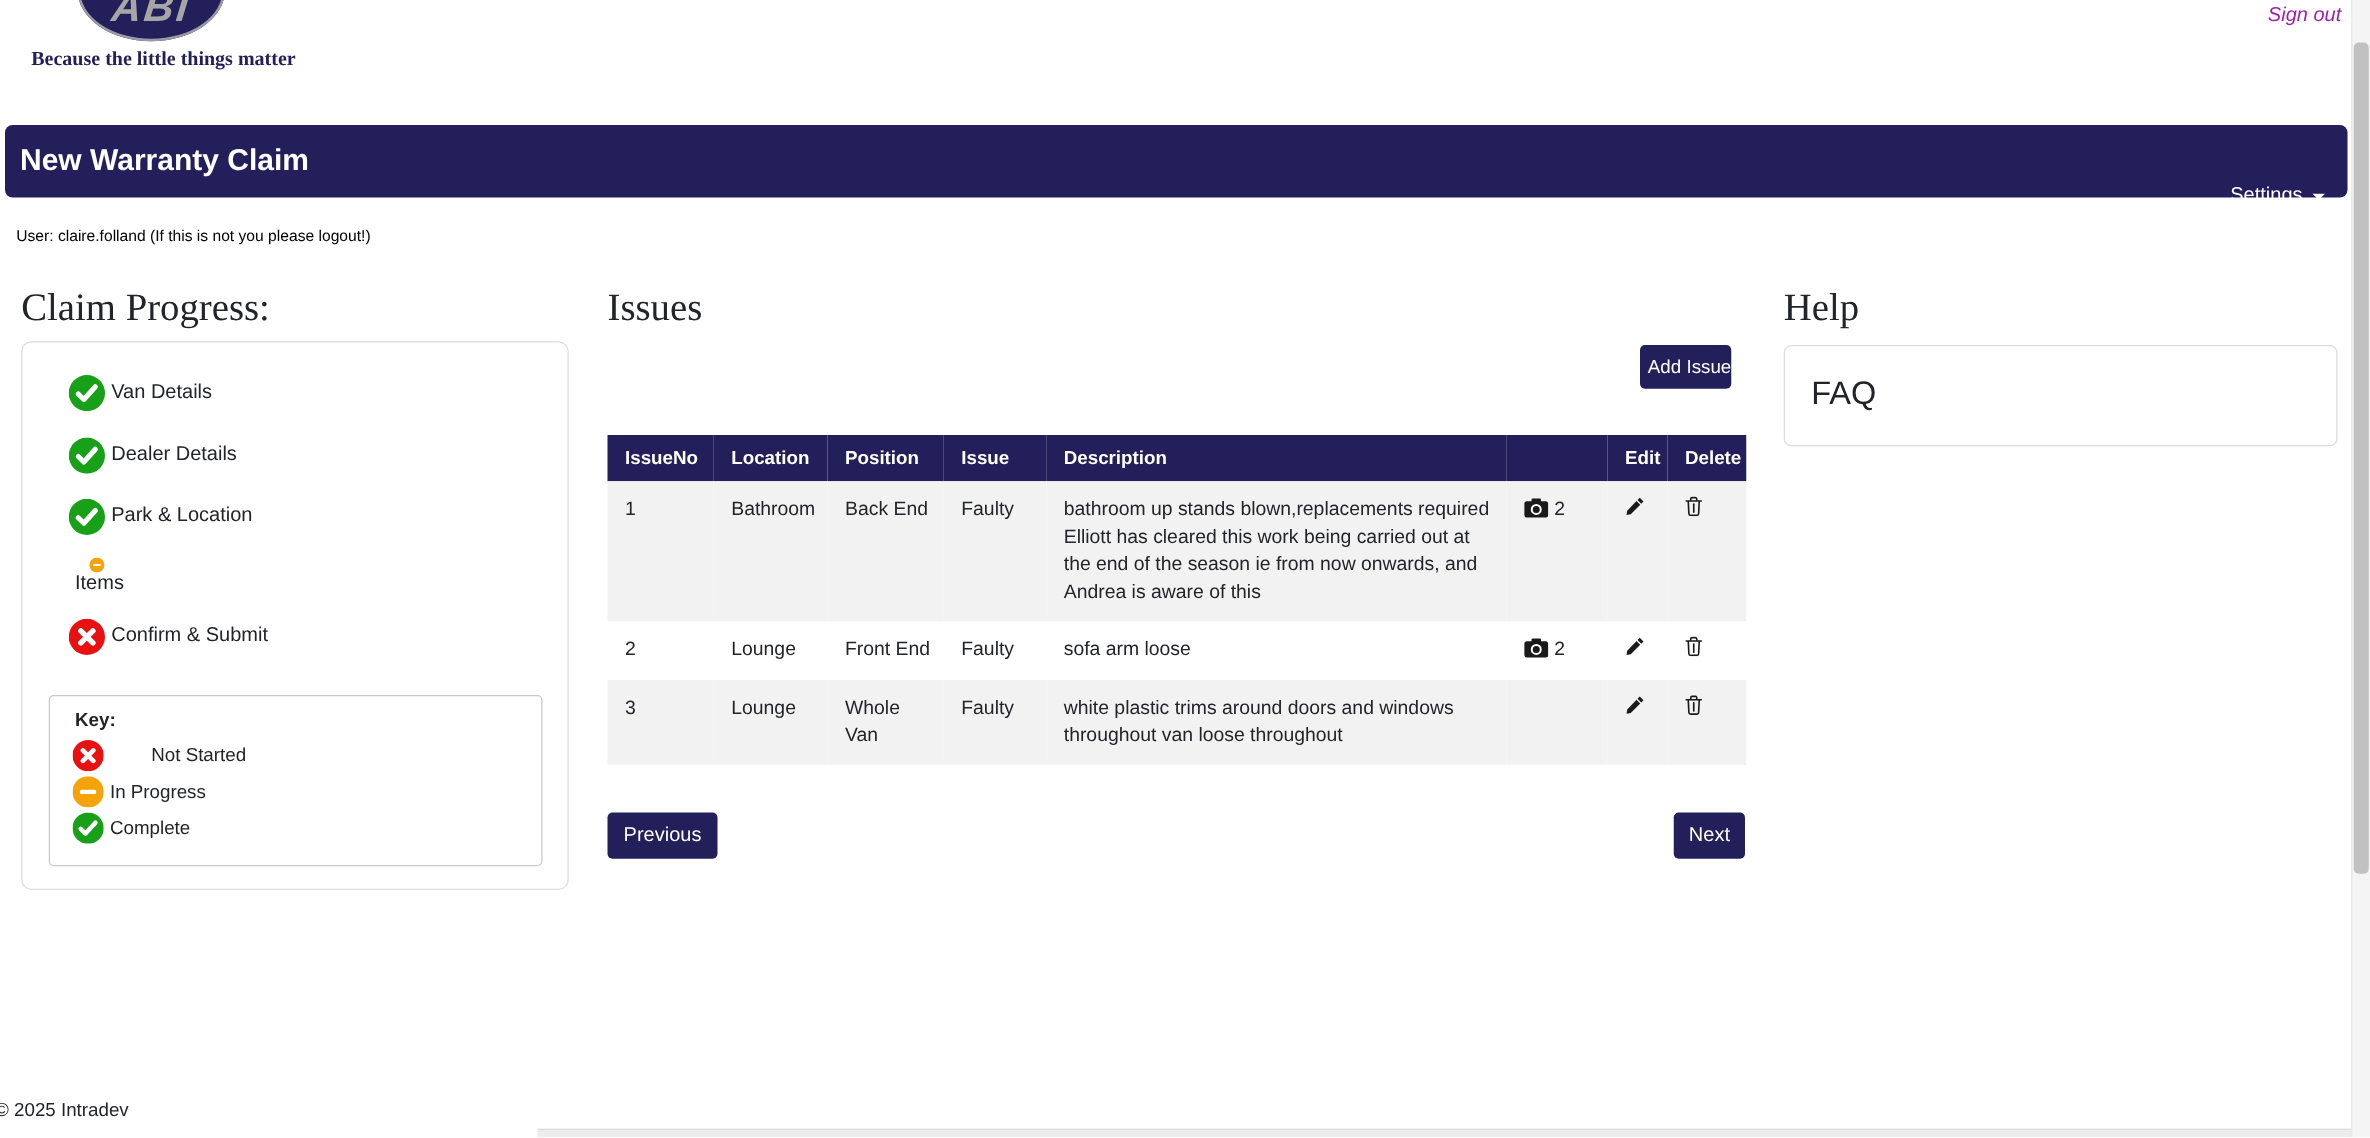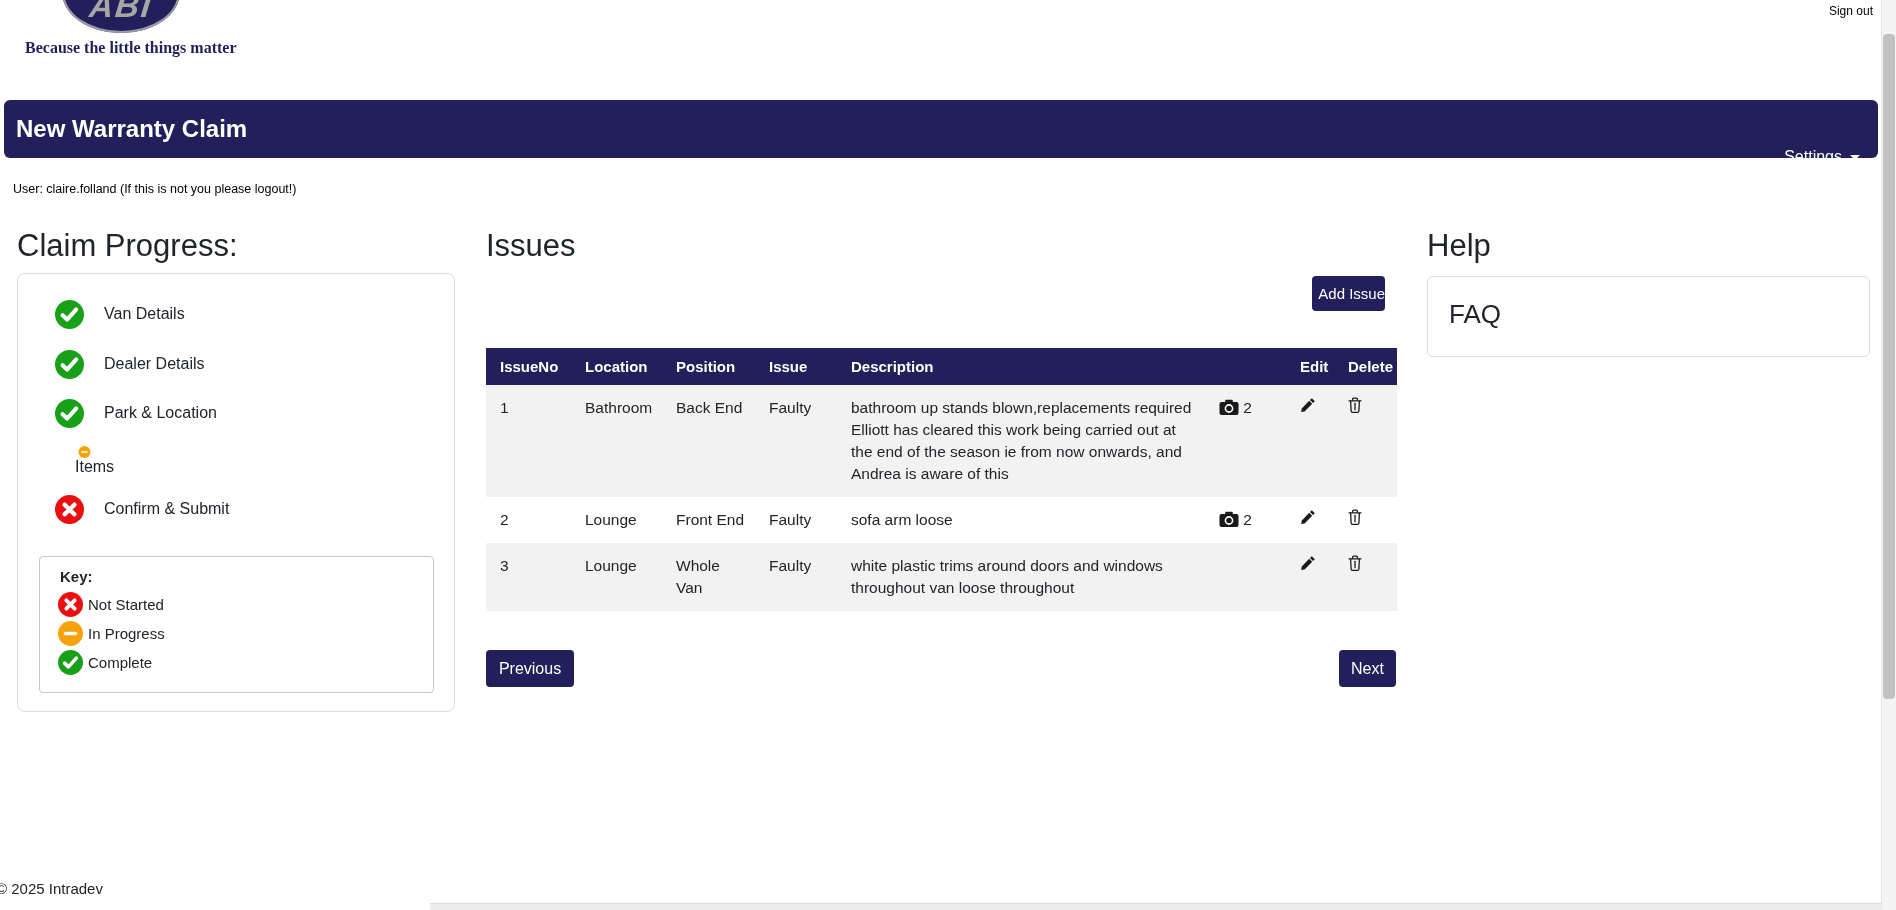--- a/index.html
+++ b/index.html
@@ -8,44 +8,44 @@
   #screen { position:relative; width:1896px; height:910px; background:#fff; overflow:hidden; }
 
   
   .logo-ellipse { position:absolute; left:62px; top:-49px; width:118px; height:82px;
     background:#221f5b; border-radius:50%; box-shadow:0 0 0 2px #9a9aa8 inset; }
   .logo-text { position:absolute; left:0; right:0; bottom:8px; text-align:center;
     font-family:"Liberation Sans", sans-serif; font-style:italic; font-weight:bold;
     font-size:33px; color:#a6a6a6; letter-spacing:2px; transform:skewX(-6deg); }
   .tagline { position:absolute; left:25px; top:39px; width:260px;
     font-family:"Liberation Serif", serif; font-weight:bold; font-size:16px; color:#221f5b; }
-  .signout { position:absolute; top:4px; right:23px; font-size:12px; color:#000000;
-    text-decoration:none; cursor:pointer; }
+  .signout { position:absolute; top:4px; right:23px; font-size:16px; color:#a21caf;
+    text-decoration:none; cursor:pointer;font-style:italic; }
 
   
   .navbar { position:absolute; left:4px; top:100px; width:1874px; height:58px;
     background:#221f5b; border-radius:6px; }
   .navbar-title { position:absolute; left:12px; top:0; height:58px; line-height:58px;
     color:#fff; font-size:24px; font-weight:bold; }
   .navbar-settings { position:absolute; right:18px; top:0; height:58px; display:flex;
     align-items:center; color:#fff; font-size:16px; cursor:pointer;margin-top:28px; }
   .caret-down { display:inline-block; width:0; height:0; margin-left:8px;
     border-left:5px solid transparent; border-right:5px solid transparent; border-top:5px solid #fff; }
 
   .user-notice { position:absolute; left:13px; top:182px; font-size:12.5px; color:#000; }
 
   
-  .section-h { position:absolute; font-size:31px; font-weight:400; color:#212529; }
+  .section-h { position:absolute; font-size:31px; font-weight:400; color:#212529;font-family:Liberation Serif, serif; }
 
   
   .progress-card { position:absolute; left:17px; top:273px; width:438px; height:439px;
     border:1px solid #dcdcdc; border-radius:8px; background:#fff; }
   .step-row { position:absolute; left:37px; display:flex; align-items:center; height:30px; }
   .step-row .icon { width:29px; height:29px; }
-  .step-label { margin-left:20px; font-size:16px; color:#212529; }
+  .step-label { margin-left:5px; font-size:16px; color:#212529; }
 
   .key-box { position:absolute; left:21px; top:282px; width:395px; height:137px;
     border:1px solid #c9c9c9; border-radius:4px; background:#fff; }
   .key-title { position:absolute; left:20px; top:11px; font-size:15px; font-weight:bold; }
   .key-row { position:absolute; left:18px; display:flex; align-items:center; height:26px; }
   .key-row .icon { width:25px; height:25px; }
   .key-label { margin-left:5px; font-size:15px; }
 
   
   .add-issue-btn { position:absolute; left:1312px; top:276px; width:73px; height:35px;
@@ -163,21 +163,21 @@
     </div>
     <div class="step-row" style="top:220px;">
       <svg class="icon" viewBox="0 0 24 24">
           <use href="#ic-notstarted"></use>
         </svg>
       <span class="step-label">Confirm &amp; Submit</span>
     </div>
 
     <div class="key-box">
       <div class="key-title">Key:</div>
-      <div class="key-row" style="top:34px;">
+      <div class="key-row" style="top:34px;gap:33px;">
         <svg class="icon" viewBox="0 0 24 24">
             <use href="#ic-notstarted"></use>
           </svg>
         <span class="key-label">Not Started</span>
       </div>
       <div class="key-row" style="top:63px;">
         <svg class="icon" viewBox="0 0 24 24">
             <use href="#ic-inprogress"></use>
           </svg>
         <span class="key-label">In Progress</span>

